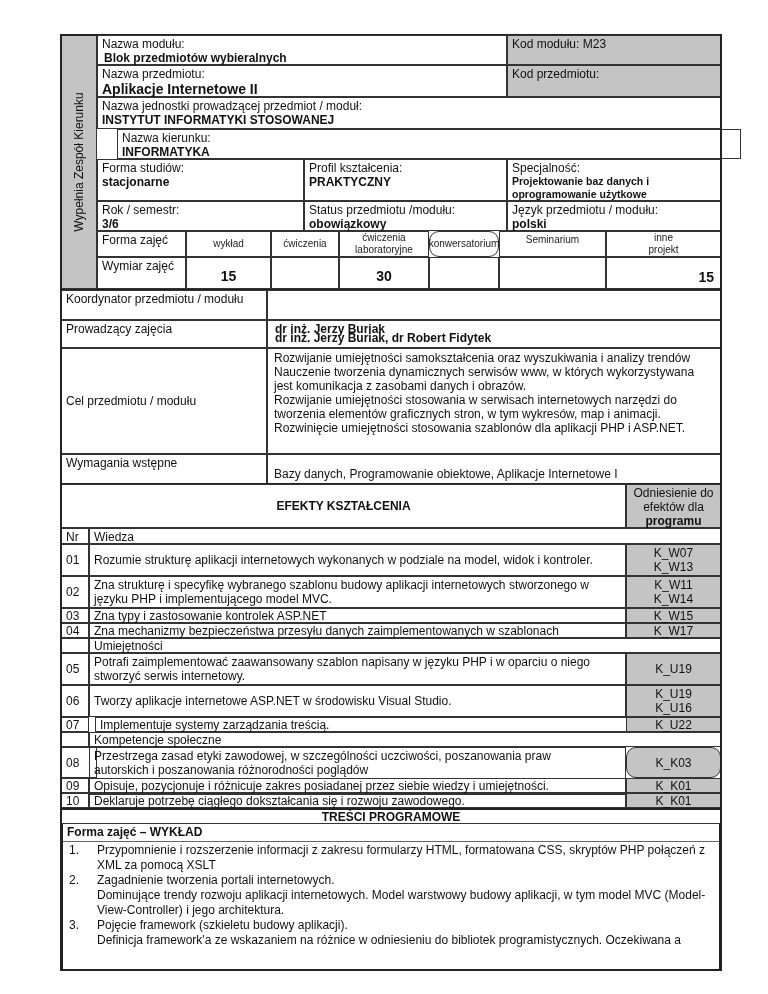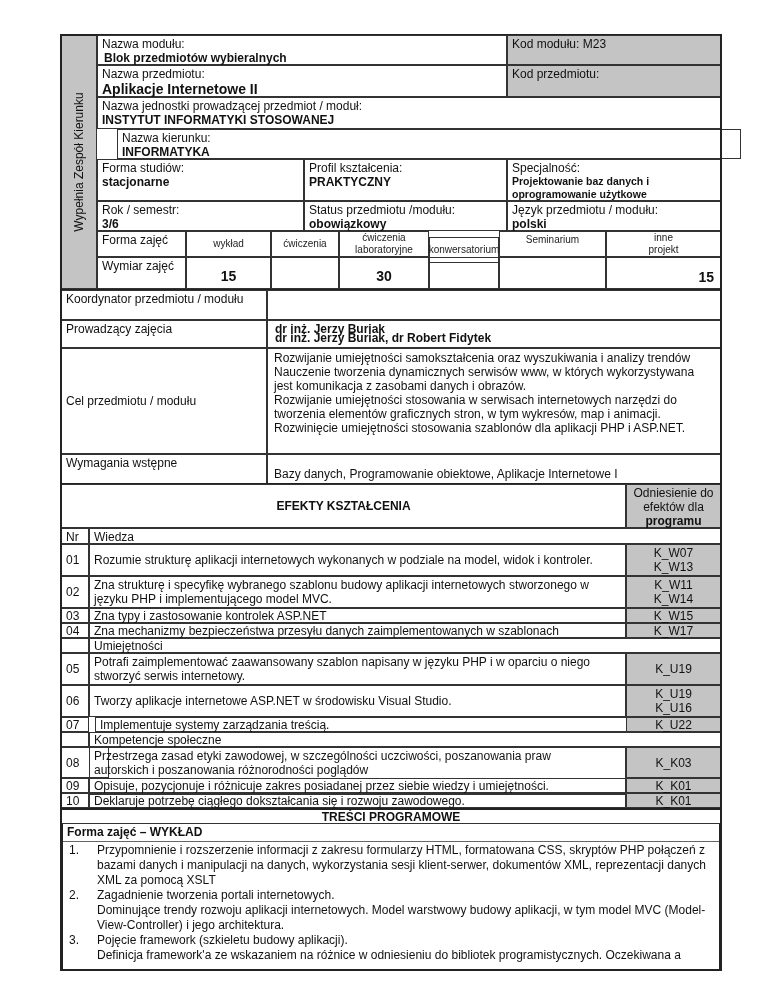--- a/index.html
+++ b/index.html
@@ -87,21 +87,21 @@
 <div class="abs b center small" style="left:186px;top:231px;width:85px;height:26px;">
   <span>wykład</span>
 </div>
 <div class="abs b center small" style="left:271px;top:231px;width:68px;height:26px;">
   <span>ćwiczenia</span>
 </div>
 <div class="abs b center small" style="left:339px;top:231px;width:90px;height:26px;flex-direction:column;">
   <span>ćwiczenia</span>
   <span>laboratoryjne</span>
 </div>
-<div class="abs b center small" style="left:429px;top:237px;width:70px;height:26px;">
+<div class="abs b center small" style="left:429px;top:231px;width:70px;height:26px;border-radius:10px;">
   <span>konwersatorium</span>
 </div>
 <div class="abs b small" style="left:499px;top:231px;width:107px;height:26px;padding-top:2px;">
   <span>Seminarium</span>
 </div>
 <div class="abs b center small" style="left:606px;top:231px;width:115px;height:26px;flex-direction:column;">
   <span>inne</span>
   <span>projekt</span>
 </div>
 
@@ -257,28 +257,28 @@
   </div>
 <div class="abs b gray center" style="left:626px;top:717px;width:95px;height:15px;">
     <span>K_U22</span>
   </div>
 
 <div class="abs b" style="left:61px;top:732px;width:28px;height:15px;"></div>
 <div class="abs b pad vc" style="left:89px;top:732px;width:632px;height:15px;">
     <span class="row-text">Kompetencje społeczne</span>
   </div>
 
-<div class="abs b pad vc" style="left:61px;top:747px;width:48px;height:31px;">
+<div class="abs b pad vc" style="left:61px;top:747px;width:36px;height:31px;">
     <span class="row-text">08</span>
   </div>
 <div class="abs b pad" style="left:89px;top:747px;width:537px;height:48px;">
   <div class="row-text">Przestrzega zasad etyki zawodowej, w szczególności uczciwości, poszanowania praw</div>
   <div class="row-text">autorskich i poszanowania różnorodności poglądów</div>
 </div>
-<div class="abs b gray center" style="left:626px;top:747px;width:95px;height:31px;">
+<div class="abs b gray center" style="left:626px;top:747px;width:95px;height:31px;border-radius:10px;">
     <span>K_K03</span>
   </div>
 
 <div class="abs b pad vc" style="left:61px;top:778px;width:28px;height:15px;">
     <span class="row-text">09</span>
   </div>
 <div class="abs b pad vc" style="left:89px;top:778px;width:537px;height:15px;">
     <span class="row-text">Opisuje, pozycjonuje i różnicuje zakres posiadanej przez siebie wiedzy i umiejętności.</span>
   </div>
 <div class="abs b gray center" style="left:626px;top:778px;width:95px;height:15px;">
@@ -298,21 +298,20 @@
 <div class="abs center" style="left:61px;top:808px;width:660px;height:16px;border:1px solid #333;border-top:2px solid #222;">
   <span style="font-weight:bold;font-size:12px;">TREŚCI PROGRAMOWE</span>
 </div>
 <div class="abs" style="left:61px;top:824px;width:660px;height:147px;border-left:2px solid #222;border-right:2px solid #222;border-bottom:2px solid #222;">
   <div style="font-weight:bold;font-size:12px;line-height:15px;padding:1px 4px;border-bottom:1px solid #666;">Forma zajęć – WYKŁAD</div>
   <div style="padding:1px 4px;">
     <div style="display:flex;">
       <span style="width:28px;flex:none;padding-left:2px;" class="row-text">1.</span>
       <div>
         <div class="row-text" style="line-height:15px;">Przypomnienie i rozszerzenie informacji z zakresu formularzy HTML, formatowana CSS, skryptów PHP połączeń z</div>
-        <div class="row-text" style="line-height:15px;">bazami danych i manipulacji na danych, wykorzystania sesji klient-serwer, dokumentów XML, reprezentacji danych</div>
         <div class="row-text" style="line-height:15px;">XML za pomocą XSLT</div>
       </div>
     </div>
     <div style="display:flex;">
       <span style="width:28px;flex:none;padding-left:2px;" class="row-text">2.</span>
       <div>
         <div class="row-text" style="line-height:15px;">Zagadnienie tworzenia portali internetowych.</div>
         <div class="row-text" style="line-height:15px;">Dominujące trendy rozwoju aplikacji internetowych. Model warstwowy budowy aplikacji, w tym model MVC (Model-</div>
         <div class="row-text" style="line-height:15px;">View-Controller) i jego architektura.</div>
       </div>

